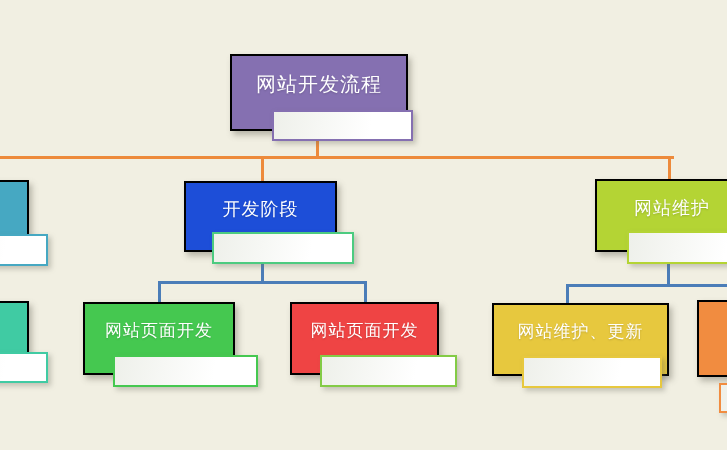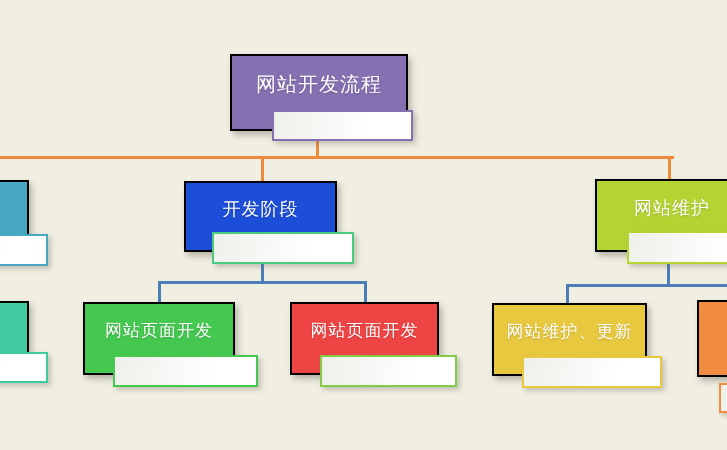--- a/index.html
+++ b/index.html
@@ -63,21 +63,21 @@
   .pos-dev   .sub {left:212px;top:232px;width:142px;height:32px;}
   .pos-pro   .main{left:595px;top:179px;width:154px;height:73px;font-size:18px;}
   .pos-pro   .sub {left:627px;top:231px;width:142px;height:33px;}
   
   .pos-lch   .main{left:-126px;top:301px;width:155px;height:63px;font-size:17px;}
   .pos-lch   .sub {left:-96px; top:352px;width:144px;height:31px;}
   .pos-des   .main{left:83px; top:302px;width:152px;height:73px;font-size:17px;}
   .pos-des   .sub {left:113px;top:355px;width:145px;height:32px;}
   .pos-dvl   .main{left:290px;top:302px;width:149px;height:73px;font-size:17px;}
   .pos-dvl   .sub {left:320px;top:355px;width:137px;height:32px;}
-  .pos-mnt   .main{left:492px;top:303px;width:155px;height:73px;font-size:17px;}
+  .pos-mnt   .main{left:492px;top:303px;width:177px;height:73px;font-size:17px;}
   .pos-mnt   .sub {left:522px;top:356px;width:140px;height:32px;}
   .pos-rch   .main{left:697px;top:300px;width:155px;height:77px;font-size:17px;}
   .pos-rch   .sub {left:719px;top:383px;width:140px;height:30px;}
 </style>
 </head>
 <body style="background-color: rgb(241, 239, 226);">
 
 <div class="stage">
 
   <div class="line l-root-v" style="background-color: rgb(237, 138, 59);"></div>

